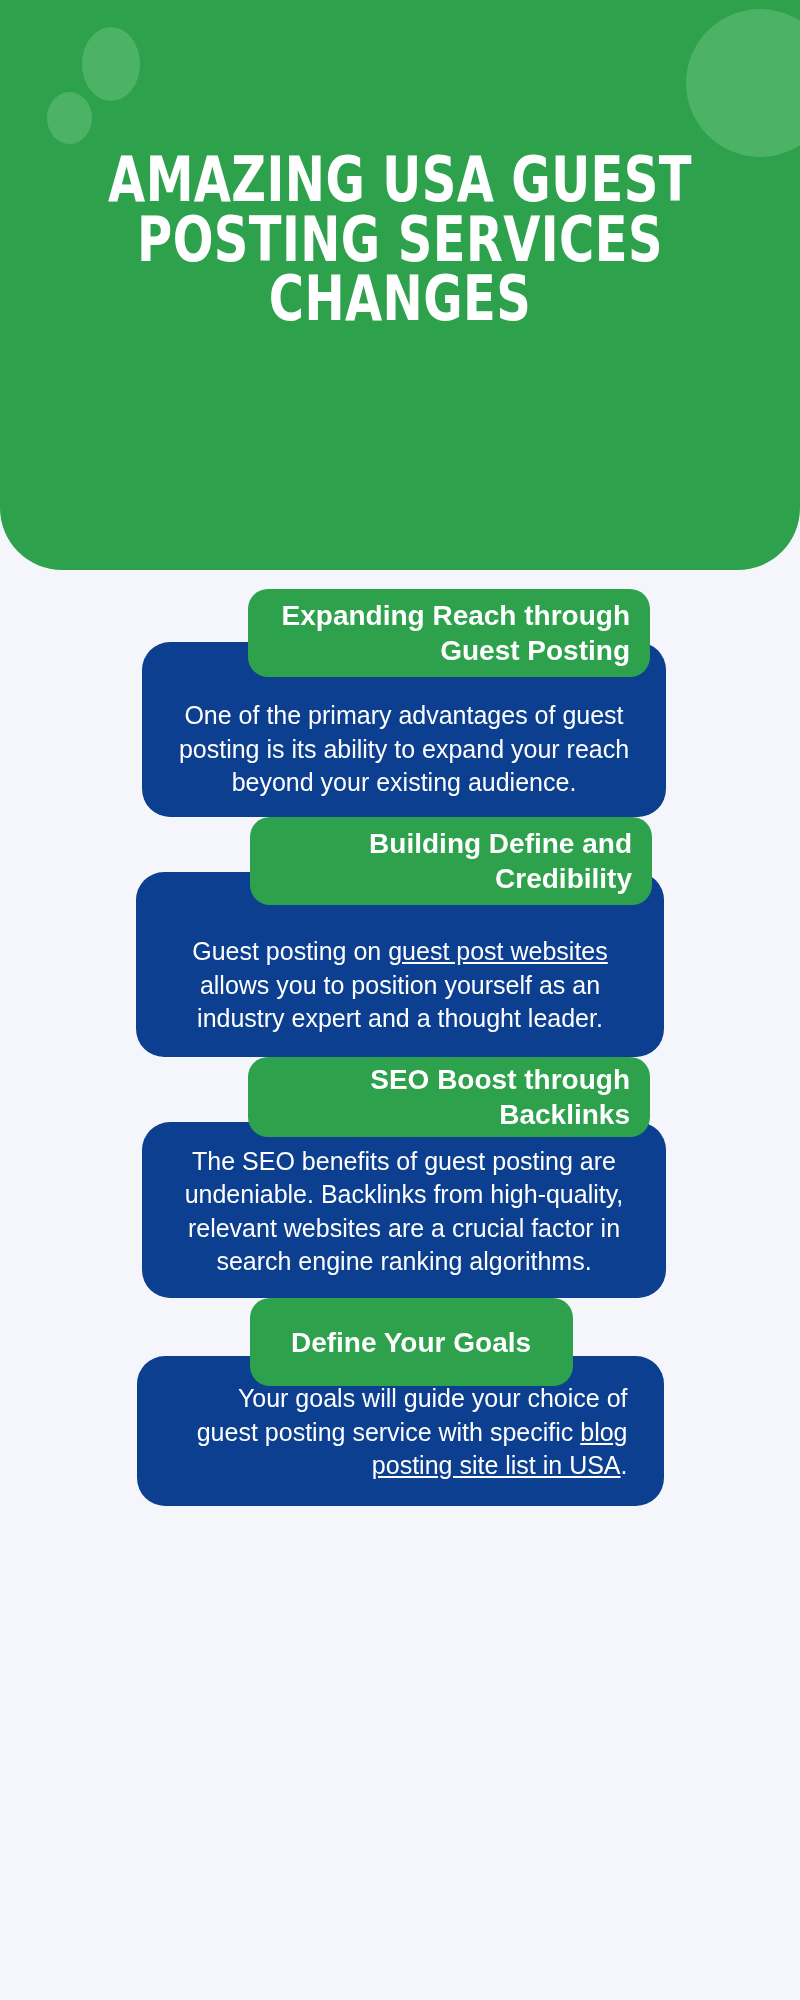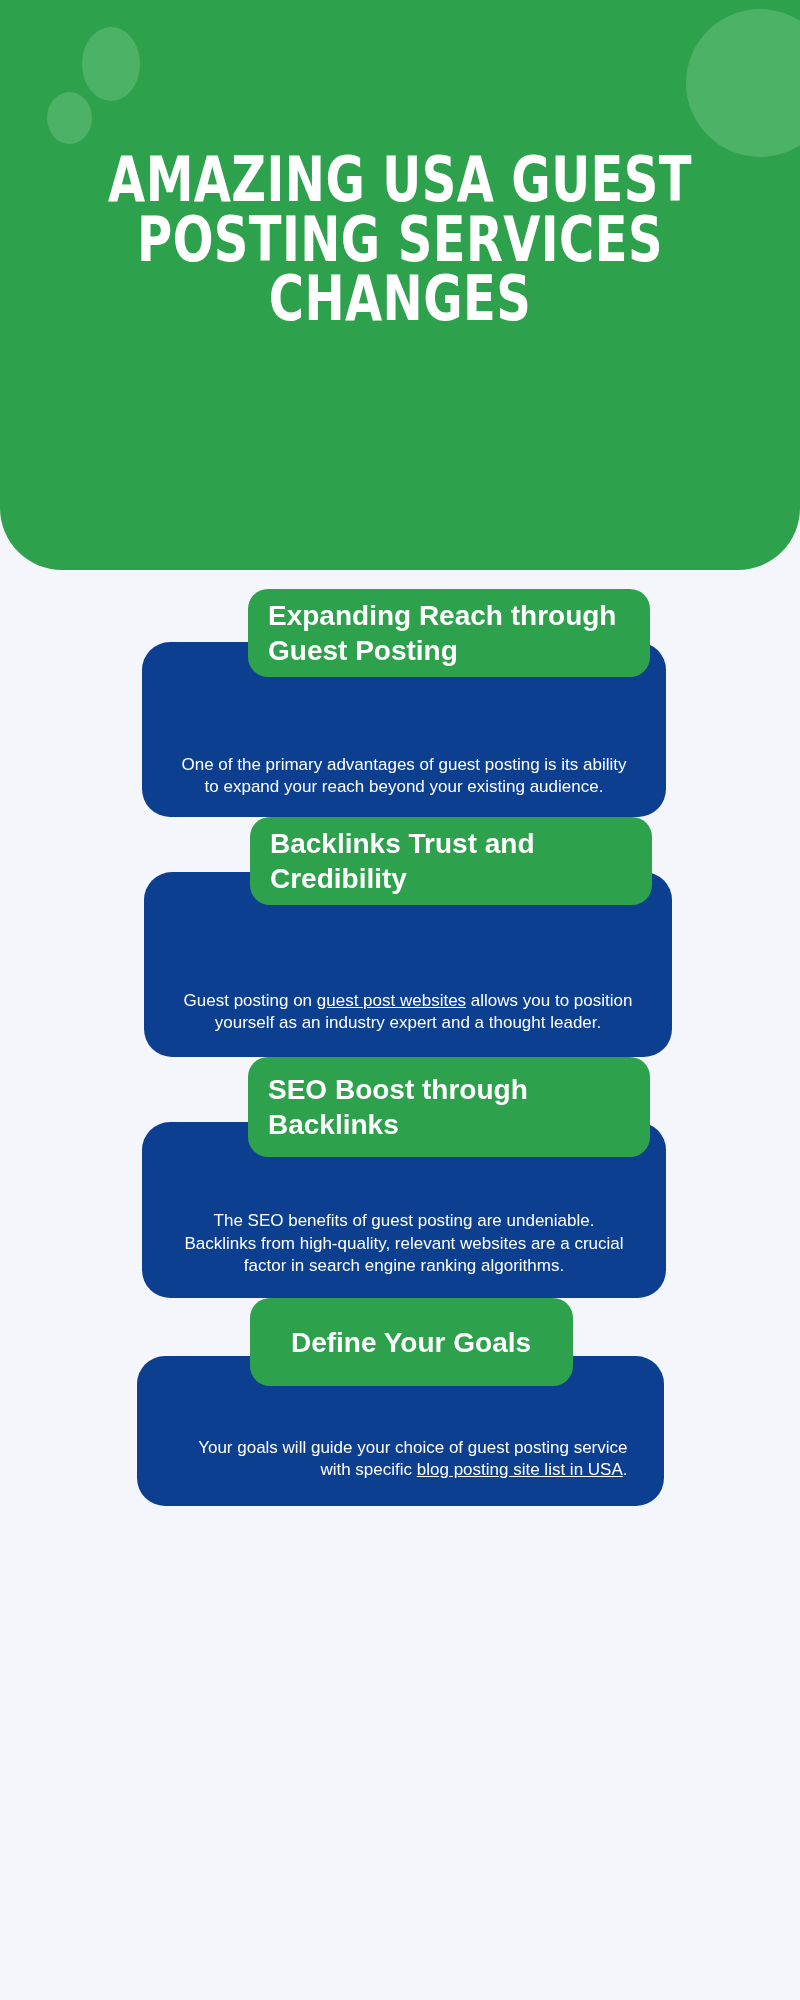--- a/index.html
+++ b/index.html
@@ -63,60 +63,60 @@
     position:relative;
     margin:0 auto;
   }
 
   .card-body {
     position:relative;
     background:#0c3f8f;
     border-radius:28px;
     color:#ffffff;
     text-align:center;
-    font-size:17px;
+    font-size:25px;
     line-height:1.33;
     padding:0 36px;
     display:flex;
     align-items:flex-end;
     justify-content:center;
   }
 
   .card-body p { width:100%; }
 
   .card-title {
     position:absolute;
     background:#2ea14d;
     color:#ffffff;
     border-radius:20px;
     font-size:28px;
     font-weight:bold;
     line-height:1.25;
-    text-align:left;
+    text-align:right;
     padding:22px 20px;
     z-index:3;
     display:flex;
     align-items:center;
     justify-content:center;
   }
 
   .link { text-decoration:underline; color:#ffffff; }
 
   
   #card-1 { width:524px; }
   #card-1 .card-body { width:524px; height:175px; margin-left:4px; padding-bottom:18px; }
   #card-1 .card-title { width:402px; height:88px; left:110px; top:-53px; }
 
   #card-2 { width:528px; }
-  #card-2 .card-body { width:528px; height:185px; margin-left:8px; padding-bottom:22px; }
+  #card-2 .card-body { width:528px; height:185px; margin-left:0px; padding-bottom:22px; }
   #card-2 .card-title { width:402px; height:88px; left:114px; top:-55px; }
 
   #card-3 { width:524px; }
   #card-3 .card-body { width:524px; height:176px; margin-left:4px; padding-bottom:20px; }
-  #card-3 .card-title { width:402px; height:100px; left:110px; top:-65px; }
+  #card-3 .card-title { width:402px; height:80px; left:110px; top:-65px; }
 
   #card-4 { width:527px; }
   #card-4 .card-body { width:527px; height:150px; margin-left:0px; padding-bottom:24px;text-align:right; }
   #card-4 .card-title { width:323px; height:88px; left:113px; top:-58px; }
 
   .spacer-1 { height:53px; }
   .spacer-2 { height:55px; }
   .spacer-3 { height:65px; }
   .spacer-4 { height:58px; }
 </style>
@@ -139,21 +139,21 @@
   <div class="spacer-1"></div>
   <div class="card" id="card-1">
     <div class="card-title">Expanding Reach through Guest Posting</div>
     <div class="card-body">
       <p>One of the primary advantages of guest posting is its ability to expand your reach beyond your existing audience.</p>
     </div>
   </div>
 
   <div class="spacer-2"></div>
   <div class="card" id="card-2">
-    <div class="card-title">Backlinks Trust and Credibility</div>
+    <div class="card-title">Building Define and Credibility</div>
     <div class="card-body">
       <p>Guest posting on <span class="link">guest post websites</span> allows you to position yourself as an industry expert and a thought leader.</p>
     </div>
   </div>
 
   <div class="spacer-3"></div>
   <div class="card" id="card-3">
     <div class="card-title">SEO Boost through Backlinks</div>
     <div class="card-body">
       <p>The SEO benefits of guest posting are undeniable. Backlinks from high-quality, relevant websites are a crucial factor in search engine ranking algorithms.</p>

